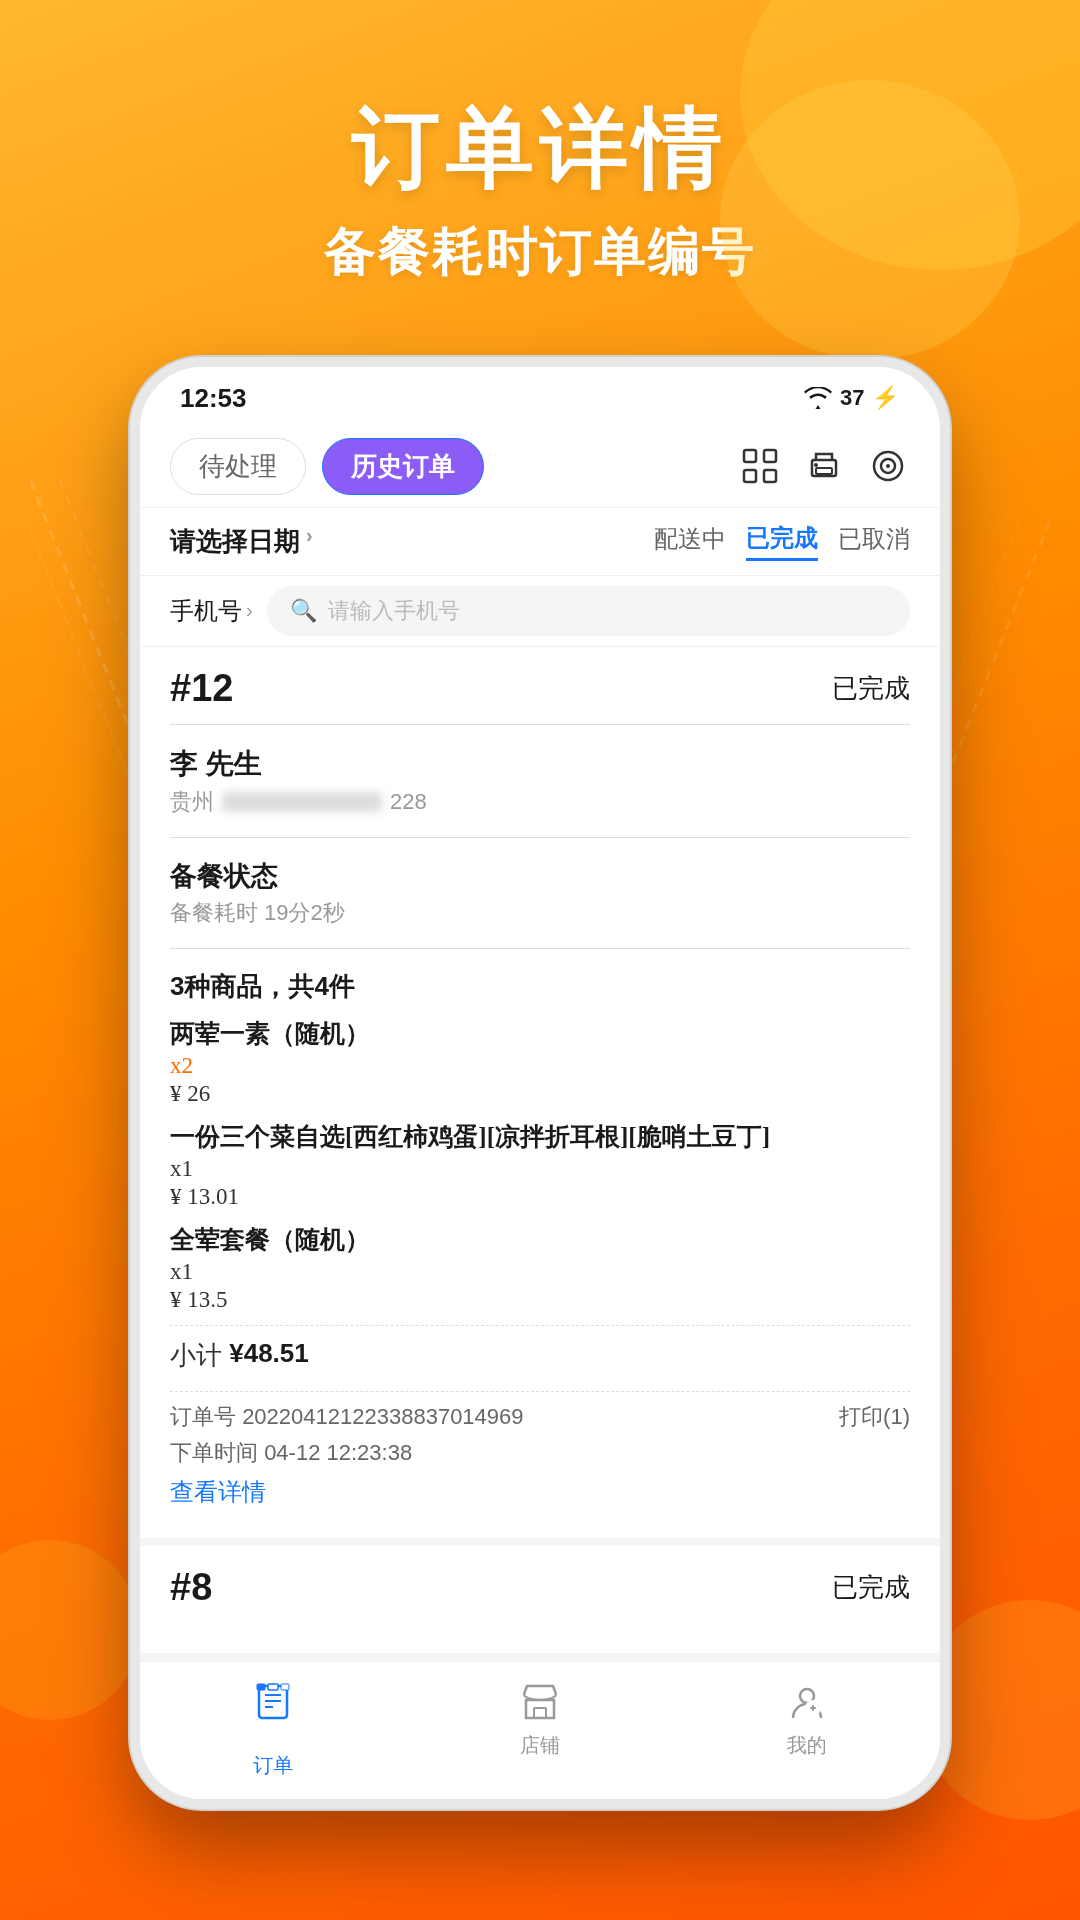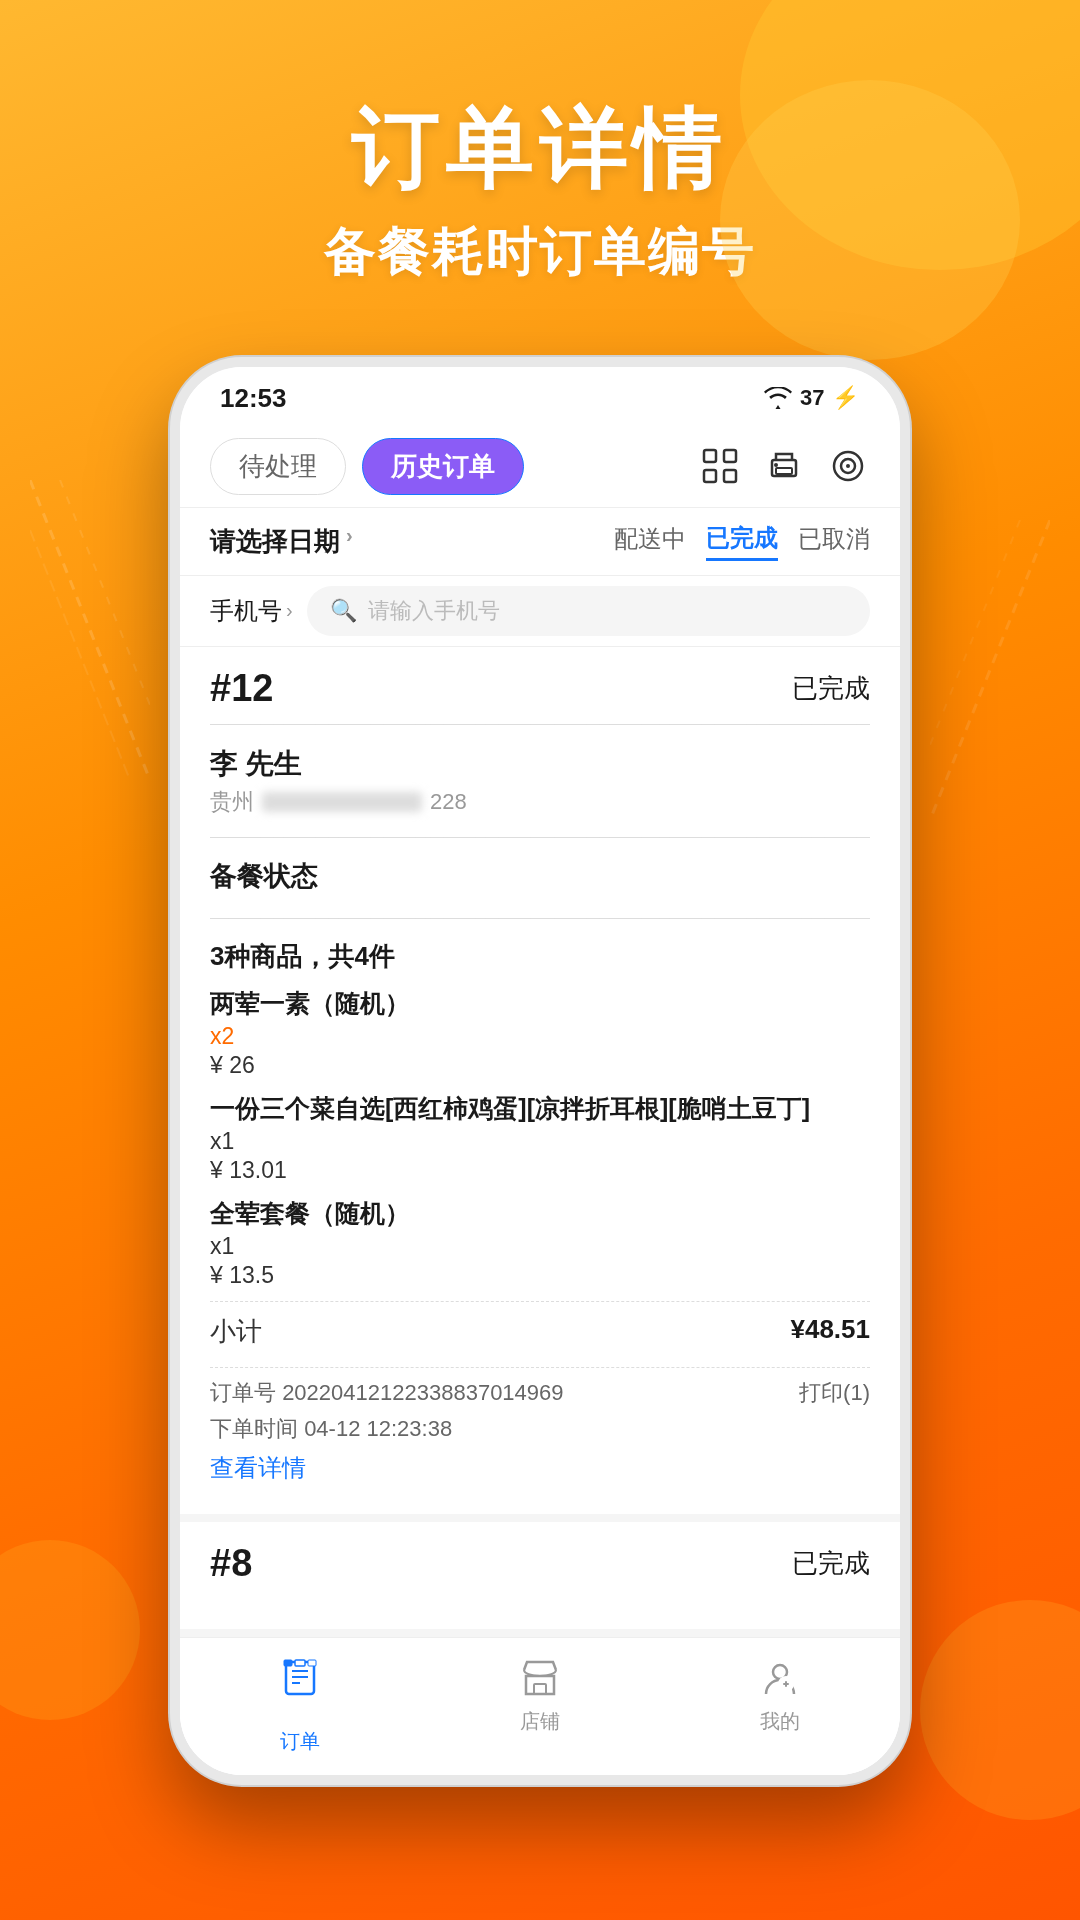--- a/index.html
+++ b/index.html
@@ -73,21 +73,21 @@
       font-weight: 800;
       color: #fff;
       letter-spacing: 2px;
       margin-top: 20px;
       text-shadow: 0 2px 8px rgba(0,0,0,0.1);
     }
 
     
     .phone-container {
       position: relative;
-      width: 740px;
+      width: 820px;
       margin: 0 auto;
       margin-top: 30px;
     }
 
     .phone-frame {
       background: #f5f5f7;
       border-radius: 72px;
       border: 10px solid #e8e8e8;
       box-shadow: 
         0 0 0 2px #d0d0d0,
@@ -343,20 +343,21 @@
 
     .items-summary {
       font-size: 26px;
       font-weight: 700;
       color: #1a1a1a;
       margin-bottom: 12px;
     }
 
     .item-row {
       margin-bottom: 12px;
+      font-family: Liberation Serif, serif;
     }
 
     .item-name {
       font-size: 25px;
       font-weight: 600;
       color: #1a1a1a;
       line-height: 1.4;
     }
 
     .item-qty {
@@ -372,21 +373,21 @@
       margin: 2px 0;
     }
 
     .item-price {
       font-size: 23px;
       color: #333;
     }
 
     .subtotal-row {
       display: flex;
-      justify-content: space-between;
+      justify-content: flex-start;
       padding: 12px 0 8px;
       border-top: 1px dashed #ddd;
       margin-top: 8px;
     }
 
     .subtotal-text {
       font-size: 26px;
       color: #333;
     }
 
@@ -588,20 +589,21 @@
               <span>贵州</span>
               <span class="address-blur"></span>
               <span>228</span>
             </div>
           </div>
 
           <hr class="order-divider">
 
           <div class="prep-status">
             <div class="prep-status-label">备餐状态</div>
+            <div class="prep-time">备餐耗时 19分2秒</div>
           </div>
 
           <hr class="order-divider">
 
           <div class="items-section">
             <div class="items-summary">3种商品，共4件</div>
 
             <div class="item-row">
               <div class="item-name">两荤一素（随机）</div>
               <div class="item-qty">x2</div>

